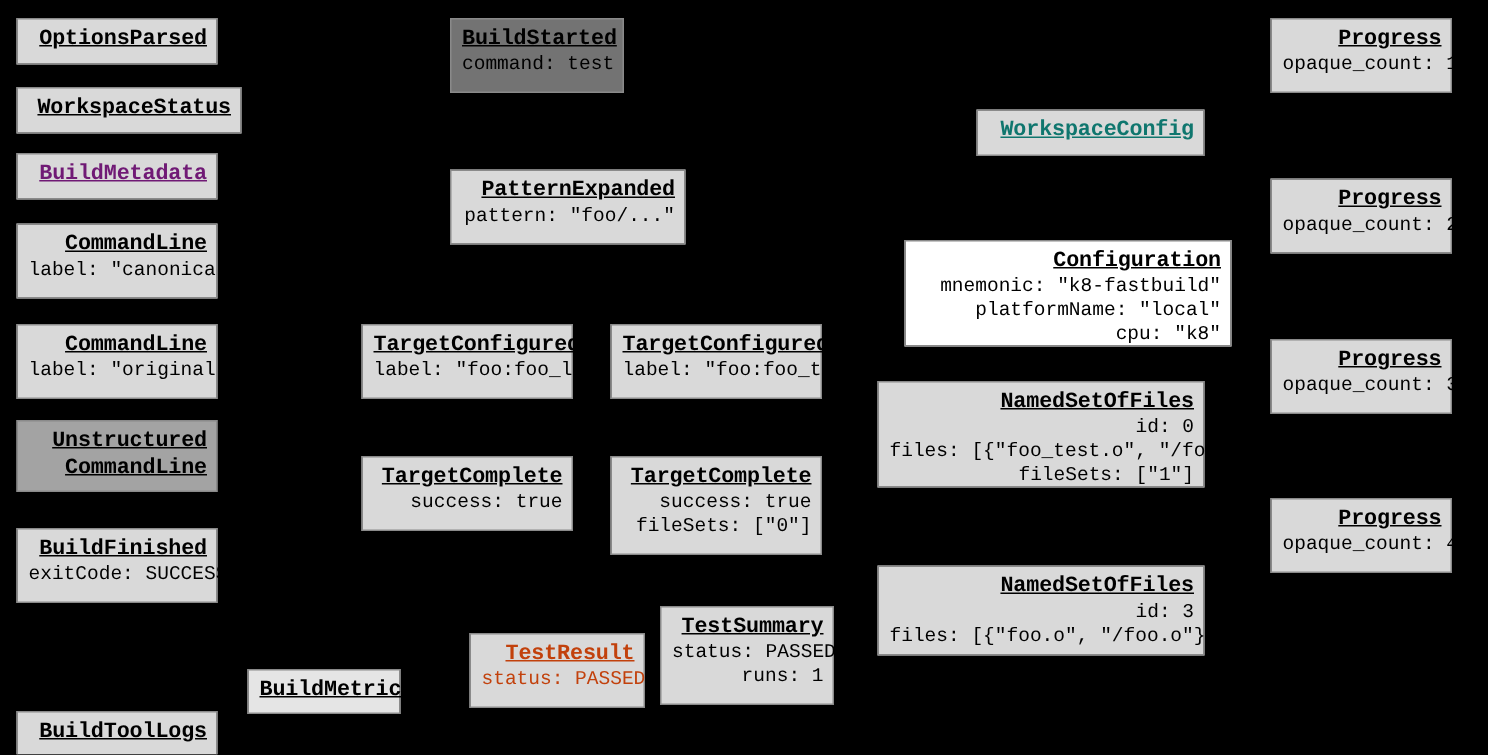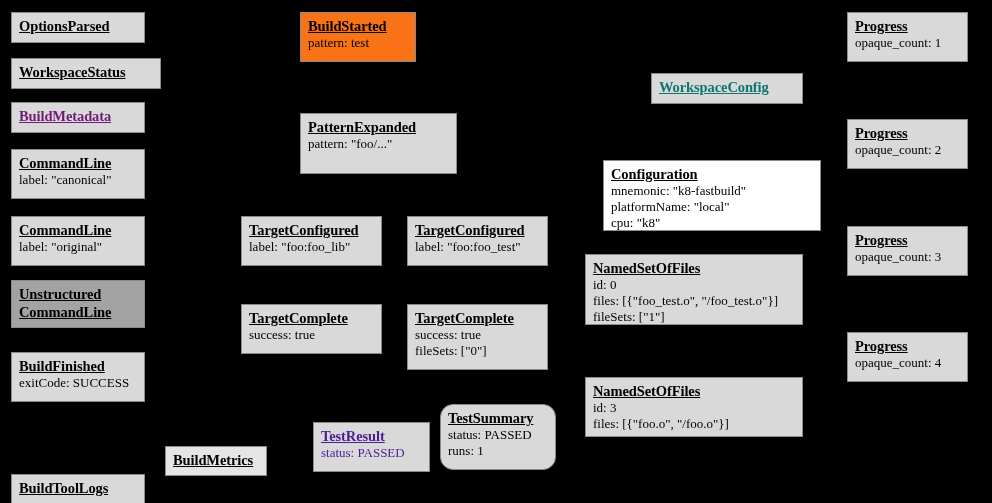--- a/index.html
+++ b/index.html
@@ -7,21 +7,22 @@
     margin: 0;
     padding: 0;
     background: #000000;
   }
   #canvas {
     position: relative;
     width: 992px;
     height: 503px;
     background: #000000;
     overflow: hidden;
-    font-family: Liberation Serif, serif;
+    font-family: Liberation Mono, monospace;
+    text-align: right;
   }
   .node {
     position: absolute;
     box-sizing: border-box;
     background: #d9d9d9;
     border: 1px solid #8a8a8a;
     padding: 4px 6px 4px 7px;
     color: #000000;
     line-height: 16px;
   }
@@ -51,28 +52,28 @@
 <div id="canvas" style="width: 992px; height: 503px; background: rgb(0, 0, 0);">
     <div class="node" style="left: 11px; top: 12px; width: 134px; height: 31px; background: rgb(217, 217, 217); border-color: rgb(138, 138, 138); color: rgb(0, 0, 0);"><span class="node-title">OptionsParsed</span></div>
     <div class="node" style="left: 11px; top: 58px; width: 150px; height: 31px; background: rgb(217, 217, 217); border-color: rgb(138, 138, 138); color: rgb(0, 0, 0);"><span class="node-title">WorkspaceStatus</span></div>
     <div class="node" style="left: 11px; top: 102px; width: 134px; height: 31px; background: rgb(217, 217, 217); border-color: rgb(138, 138, 138); color: #701a75;"><span class="node-title">BuildMetadata</span></div>
     <div class="node" style="left: 11px; top: 149px; width: 134px; height: 50px; background: rgb(217, 217, 217); border-color: rgb(138, 138, 138); color: rgb(0, 0, 0);"><span class="node-title">CommandLine</span><span class="node-field">label: "canonical"</span></div>
     <div class="node" style="left: 11px; top: 216px; width: 134px; height: 50px; background: rgb(217, 217, 217); border-color: rgb(138, 138, 138); color: rgb(0, 0, 0);"><span class="node-title">CommandLine</span><span class="node-field">label: "original"</span></div>
     <div class="node" style="left: 11px; top: 280px; width: 134px; height: 48px; background: #a3a3a3; border-color: rgb(138, 138, 138); color: rgb(0, 0, 0);"><span class="node-title wrap">Unstructured CommandLine</span></div>
     <div class="node" style="left: 11px; top: 352px; width: 134px; height: 50px; background: rgb(217, 217, 217); border-color: rgb(138, 138, 138); color: rgb(0, 0, 0);"><span class="node-title">BuildFinished</span><span class="node-field">exitCode: SUCCESS</span></div>
     <div class="node" style="left: 11px; top: 446px; width: 134px; height: 30px; background: rgb(217, 217, 217); border-color: rgb(138, 138, 138); color: rgb(0, 0, 0); margin-top: 28px;"><span class="node-title">BuildToolLogs</span></div>
     <div class="node" style="left: 165px; top: 446px; width: 102px; height: 30px; background: #e5e5e5; border-color: rgb(138, 138, 138); color: rgb(0, 0, 0);"><span class="node-title">BuildMetrics</span></div>
-    <div class="node" style="left: 300px; top: 12px; width: 116px; height: 50px; background: #f97316; border-color: rgb(138, 138, 138); color: rgb(0, 0, 0);"><span class="node-title">BuildStarted</span><span class="node-field">pattern: test</span></div>
-    <div class="node" style="left: 300px; top: 113px; width: 157px; height: 61px; background: rgb(217, 217, 217); border-color: rgb(138, 138, 138); color: rgb(0, 0, 0);"><span class="node-title">PatternExpanded</span><span class="node-field">pattern: "foo/..."</span></div>
+    <div class="node" style="left: 300px; top: 12px; width: 116px; height: 50px; background: #737373; border-color: rgb(138, 138, 138); color: rgb(0, 0, 0);"><span class="node-title">BuildStarted</span><span class="node-field">command: test</span></div>
+    <div class="node" style="left: 300px; top: 113px; width: 157px; height: 50px; background: rgb(217, 217, 217); border-color: rgb(138, 138, 138); color: rgb(0, 0, 0);"><span class="node-title">PatternExpanded</span><span class="node-field">pattern: "foo/..."</span></div>
     <div class="node" style="left: 241px; top: 216px; width: 141px; height: 50px; background: rgb(217, 217, 217); border-color: rgb(138, 138, 138); color: rgb(0, 0, 0);"><span class="node-title">TargetConfigured</span><span class="node-field">label: "foo:foo_lib"</span></div>
     <div class="node" style="left: 407px; top: 216px; width: 141px; height: 50px; background: rgb(217, 217, 217); border-color: rgb(138, 138, 138); color: rgb(0, 0, 0);"><span class="node-title">TargetConfigured</span><span class="node-field">label: "foo:foo_test"</span></div>
     <div class="node" style="left: 241px; top: 304px; width: 141px; height: 50px; background: rgb(217, 217, 217); border-color: rgb(138, 138, 138); color: rgb(0, 0, 0);"><span class="node-title">TargetComplete</span><span class="node-field">success: true</span></div>
     <div class="node" style="left: 407px; top: 304px; width: 141px; height: 66px; background: rgb(217, 217, 217); border-color: rgb(138, 138, 138); color: rgb(0, 0, 0);"><span class="node-title">TargetComplete</span><span class="node-field">success: true</span><span class="node-field">fileSets: ["0"]</span></div>
-    <div class="node" style="left: 313px; top: 422px; width: 117px; height: 50px; background: rgb(217, 217, 217); border-color: rgb(138, 138, 138); color: #4c1d95;"><span class="node-title">TestResult</span><span class="node-field">status: PASSED</span></div>
-    <div class="node" style="left: 440px; top: 404px; width: 116px; height: 66px; background: rgb(217, 217, 217); border-color: rgb(138, 138, 138); color: rgb(0, 0, 0); border-radius: 13px;"><span class="node-title">TestSummary</span><span class="node-field">status: PASSED</span><span class="node-field">runs: 1</span></div>
+    <div class="node" style="left: 313px; top: 422px; width: 117px; height: 50px; background: rgb(217, 217, 217); border-color: rgb(138, 138, 138); color: #c2410c;"><span class="node-title">TestResult</span><span class="node-field">status: PASSED</span></div>
+    <div class="node" style="left: 440px; top: 404px; width: 116px; height: 66px; background: rgb(217, 217, 217); border-color: rgb(138, 138, 138); color: rgb(0, 0, 0);"><span class="node-title">TestSummary</span><span class="node-field">status: PASSED</span><span class="node-field">runs: 1</span></div>
     <div class="node" style="left: 651px; top: 73px; width: 152px; height: 31px; background: rgb(217, 217, 217); border-color: rgb(138, 138, 138); color: #0f766e;"><span class="node-title">WorkspaceConfig</span></div>
     <div class="node" style="left: 585px; top: 160px; width: 218px; height: 71px; background: #ffffff; border-color: rgb(138, 138, 138); color: rgb(0, 0, 0); margin-left: 18px;"><span class="node-title">Configuration</span><span class="node-field">mnemonic: "k8-fastbuild"</span><span class="node-field">platformName: "local"</span><span class="node-field">cpu: "k8"</span></div>
     <div class="node" style="left: 585px; top: 254px; width: 218px; height: 71px; background: rgb(217, 217, 217); border-color: rgb(138, 138, 138); color: rgb(0, 0, 0);"><span class="node-title">NamedSetOfFiles</span><span class="node-field">id: 0</span><span class="node-field">files: [{"foo_test.o", "/foo_test.o"}]</span><span class="node-field">fileSets: ["1"]</span></div>
     <div class="node" style="left: 585px; top: 377px; width: 218px; height: 60px; background: rgb(217, 217, 217); border-color: rgb(138, 138, 138); color: rgb(0, 0, 0);"><span class="node-title">NamedSetOfFiles</span><span class="node-field">id: 3</span><span class="node-field">files: [{"foo.o", "/foo.o"}]</span></div>
     <div class="node" style="left: 847px; top: 12px; width: 121px; height: 50px; background: rgb(217, 217, 217); border-color: rgb(138, 138, 138); color: rgb(0, 0, 0);"><span class="node-title">Progress</span><span class="node-field">opaque_count: 1</span></div>
     <div class="node" style="left: 847px; top: 119px; width: 121px; height: 50px; background: rgb(217, 217, 217); border-color: rgb(138, 138, 138); color: rgb(0, 0, 0);"><span class="node-title">Progress</span><span class="node-field">opaque_count: 2</span></div>
     <div class="node" style="left: 847px; top: 226px; width: 121px; height: 50px; background: rgb(217, 217, 217); border-color: rgb(138, 138, 138); color: rgb(0, 0, 0);"><span class="node-title">Progress</span><span class="node-field">opaque_count: 3</span></div>
     <div class="node" style="left: 847px; top: 332px; width: 121px; height: 50px; background: rgb(217, 217, 217); border-color: rgb(138, 138, 138); color: rgb(0, 0, 0);"><span class="node-title">Progress</span><span class="node-field">opaque_count: 4</span></div>
   </div>
 

